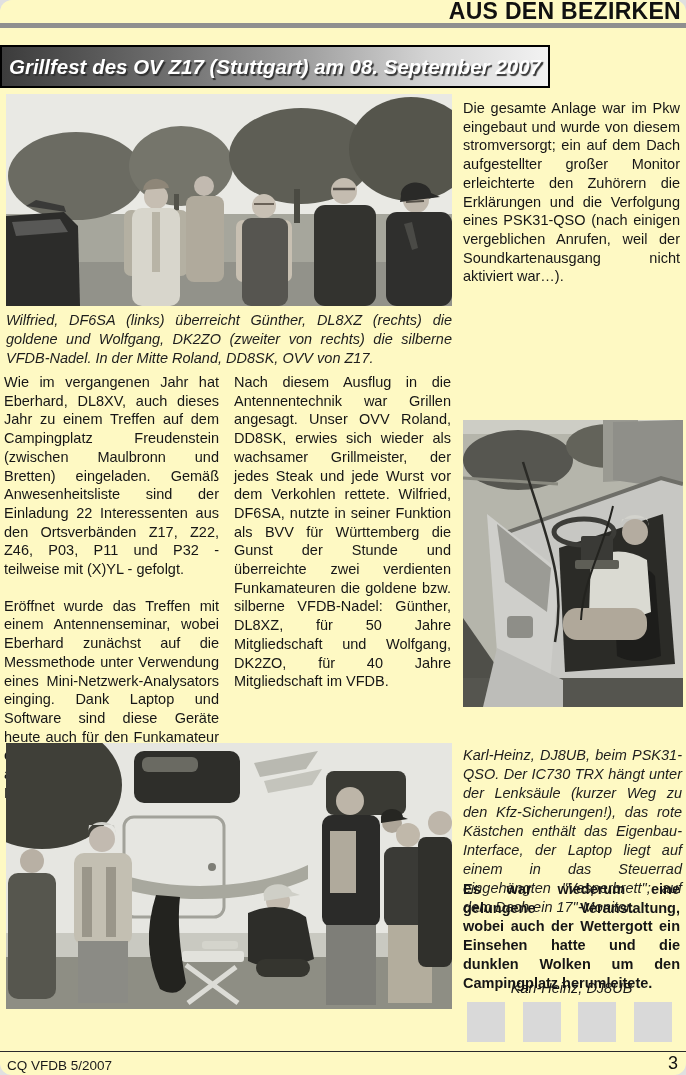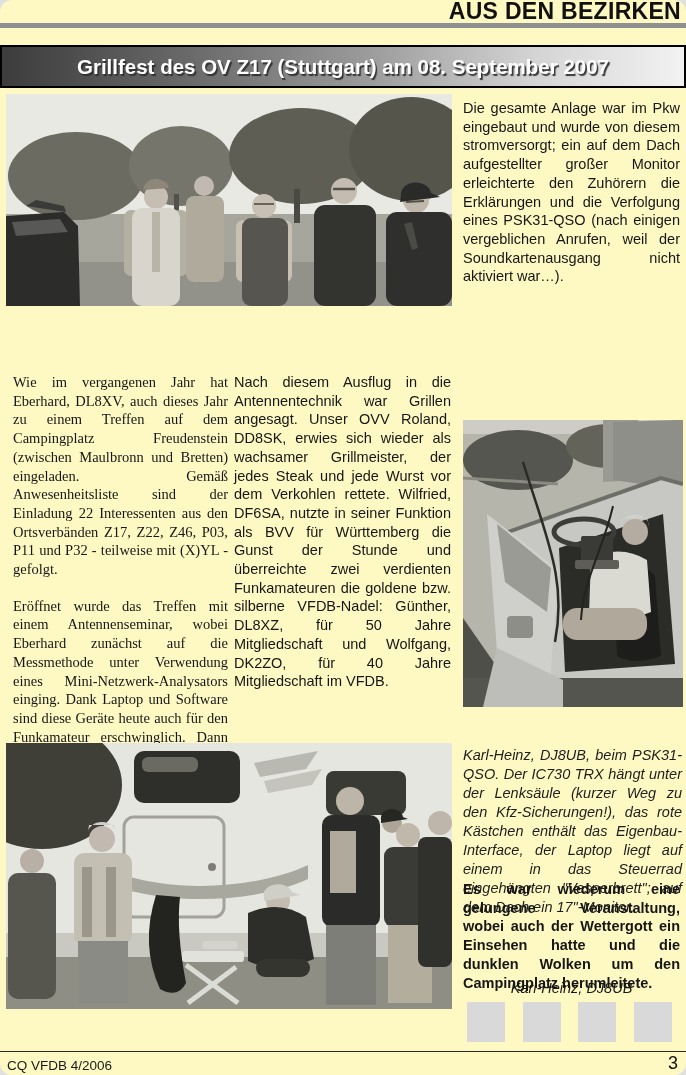--- a/index.html
+++ b/index.html
@@ -9,24 +9,24 @@
     font-family:"Liberation Sans","DejaVu Sans",sans-serif; color:#1c1c1c;border-radius:12px;
   }
   .section-header {
     position:absolute; top:-2px; right:5px;
     font-size:23px; font-weight:bold; letter-spacing:0.3px; color:#111;
   }
   .header-rule {
     position:absolute; top:23px; left:0; width:686px; height:5px; background:#8f8f8f;
   }
   .title-bar {
-    position:absolute; top:45px; left:0; width:686px; height:43px; box-sizing:border-box;
+    position:absolute; top:45px; left:0; width:550px; height:43px; box-sizing:border-box;
     border:2px solid #000;
     background:linear-gradient(90deg,#3c3c3c 0%,#6e6e6e 30%,#9e9e9e 55%,#d4d4d4 78%,#f2f2f2 100%);
-    display:flex; align-items:center; justify-content:center;
+    display:flex; align-items:center; justify-content:center;font-style:italic;
   }
   .title-text {
     font-size:20.5px; font-weight:bold; color:#ffffff;
     text-shadow:1.6px 1.8px 1px rgba(45,45,45,0.95);
   }
   .photo { position:absolute; overflow:hidden; background:#cfcfc9; }
   .photo svg { display:block; }
   .photo1 { left:6px;  top:94px;  width:446px; height:212px; }
   .photo2 { left:463px; top:420px; width:220px; height:287px; }
   .photo3 { left:6px;  top:743px; width:446px; height:266px; }
@@ -34,21 +34,21 @@
     position:absolute; font-style:italic; font-size:14.5px; line-height:19px;
     text-align:justify; color:#1d1d1d;
   }
   .caption1 { left:6px;   top:311px;  width:446px; }
   .caption2 { left:463px; top:746px;  width:219px; }
   .caption3 { left:6px;   top:1013px; width:446px; }
   .col {
     position:absolute; font-size:14.5px; line-height:18.7px; text-align:justify; color:#161616;
   }
   .col p { margin:0 0 18px 0; }
-  .col1  { left:13px;   top:373px; width:215px;font-family:Liberation Serif, serif; }
+  .col1  { left:4px;   top:373px; width:215px; }
   .col2  { left:234px; top:373px; width:217px; }
   .col3a { left:463px; top:99px;  width:217px; }
   .col3b { left:463px; top:880px; width:217px;font-weight:bold; }
   .signature {
     position:absolute; left:463px; top:980px; width:217px; text-align:center;
     font-style:italic; font-size:14.5px; color:#161616;
   }
   .thumb {
     position:absolute; top:1002px; width:38px; height:40px; background:#d9d9d9;
   }
@@ -105,20 +105,21 @@
       <rect x="308" y="111" width="62" height="101" rx="11" fill="#33332f"></rect>
 
       <circle cx="410" cy="106" r="13" fill="#c0b8ac"></circle>
       <path d="M395,102 a15,12 0 0 1 30,-3 l9,4 -40,5 z" fill="#2a2a28"></path>
       <line x1="400" y1="108" x2="418" y2="107" stroke="#555048" stroke-width="2"></line>
       <rect x="380" y="118" width="66" height="94" rx="11" fill="#2f2f2d"></rect>
       <path d="M398,130 l8,26 l6,-2 l-6,-26 z" fill="#4a4a46"></path>
     </svg>
   </div>
 
+  <div class="caption caption1">Wilfried, DF6SA (links) überreicht Günther, DL8XZ (rechts) die goldene und Wolfgang, DK2ZO (zweiter von rechts) die silberne VFDB-Nadel. In der Mitte Roland, DD8SK, OVV von Z17.</div>
 
   <div class="col col1">
     <p>Wie im vergangenen Jahr hat Eberhard, DL8XV, auch dieses Jahr zu einem Treffen auf dem Campingplatz Freudenstein (zwischen Maulbronn und Bretten) eingeladen. Gemäß Anwesenheitsliste sind der Einladung 22 Interessenten aus den Ortsverbänden Z17, Z22, Z46, P03, P11 und P32 - teilweise mit (X)YL - gefolgt.</p>
     <p>Eröffnet wurde das Treffen mit einem Antennenseminar, wobei Eberhard zunächst auf die Messmethode unter Verwendung eines Mini-Netzwerk-Analysators einging. Dank Laptop und Software sind diese Geräte heute auch für den Funkamateur erschwinglich. Dann wurden die auf, dem Platz anwesenden, KW-Mobilantennen bezüg-</p>
   </div>
 
   <div class="col col2">
     <p>Nach diesem Ausflug in die Antennentechnik war Grillen angesagt. Unser OVV Roland, DD8SK, erwies sich wieder als wachsamer Grillmeister, der jedes Steak und jede Wurst vor dem Verkohlen rettete. Wilfried, DF6SA, nutzte in seiner Funktion als BVV für Württemberg die Gunst der Stunde und überreichte zwei verdienten Funkamateuren die goldene bzw. silberne VFDB-Nadel: Günther, DL8XZ, für 50 Jahre Mitgliedschaft und Wolfgang, DK2ZO, für 40 Jahre Mitgliedschaft im VFDB.</p>
   </div>
 
@@ -214,16 +215,16 @@
     </svg>
   </div>
 
 
   <div class="thumb t1"></div>
   <div class="thumb t2"></div>
   <div class="thumb t3"></div>
   <div class="thumb t4"></div>
 
   <div class="footer-rule"></div>
-  <div class="footer-left">CQ VFDB 4/2006</div>
+  <div class="footer-left">CQ VFDB 5/2007</div>
   <div class="page-number">3</div>
 
 </div>
 
 </body></html>

